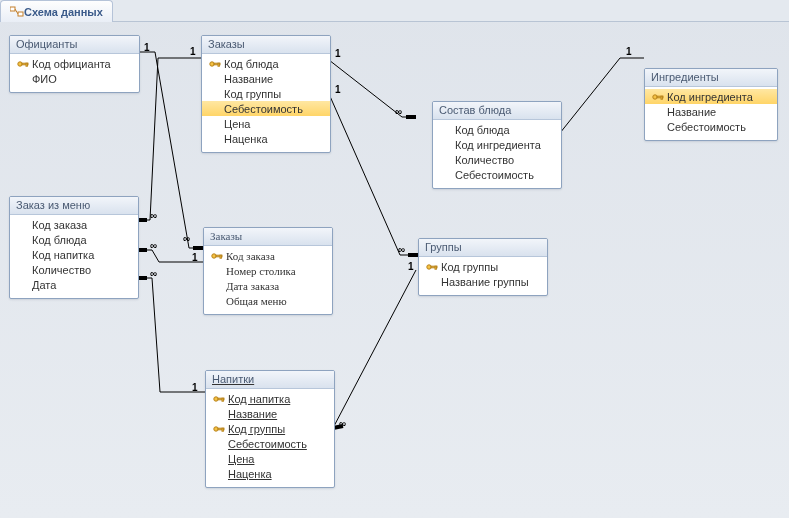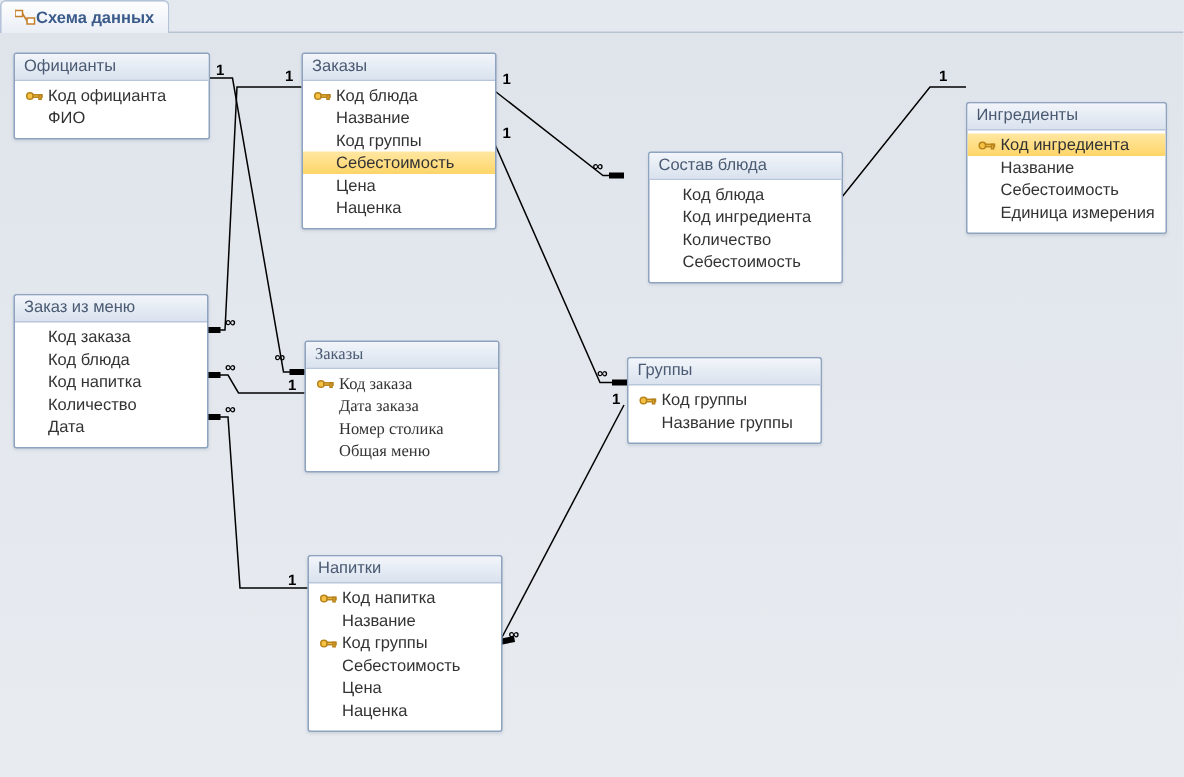--- a/index.html
+++ b/index.html
@@ -172,33 +172,33 @@
             <svg width="12" height="10" viewBox="0 0 12 10">
               <circle cx="3" cy="5" r="2.2" fill="#f5c244" stroke="#b7831d"></circle>
               <rect x="5" y="4.2" width="6" height="1.6" fill="#f5c244" stroke="#b7831d"></rect>
               <rect x="9" y="4.2" width="1.4" height="3" fill="#f5c244" stroke="#b7831d"></rect>
             </svg>
           </span>
           <span class="lbl">Код заказа</span>
         </div>
         <div class="row">
           <span class="keyslot"></span>
+          <span class="lbl">Номер столика</span>
+        </div>
+        <div class="row">
+          <span class="keyslot"></span>
           <span class="lbl">Дата заказа</span>
         </div>
         <div class="row">
           <span class="keyslot"></span>
-          <span class="lbl">Номер столика</span>
-        </div>
-        <div class="row">
-          <span class="keyslot"></span>
           <span class="lbl">Общая меню</span>
         </div>
       </div>
     </div>
-<div class="tbl" id="tbl-drinks" style="left: 205px; top: 370px; width: 128px;">
+<div class="tbl" id="tbl-drinks" style="left: 205px; top: 370px; width: 128px; text-decoration: underline;">
       <div class="hdr">Напитки</div>
       <div class="body">
         <div class="row">
           <span class="keyslot key">
             <svg width="12" height="10" viewBox="0 0 12 10">
               <circle cx="3" cy="5" r="2.2" fill="#f5c244" stroke="#b7831d"></circle>
               <rect x="5" y="4.2" width="6" height="1.6" fill="#f5c244" stroke="#b7831d"></rect>
               <rect x="9" y="4.2" width="1.4" height="3" fill="#f5c244" stroke="#b7831d"></rect>
             </svg>
           </span>
@@ -286,20 +286,16 @@
           <span class="lbl">Код ингредиента</span>
         </div>
         <div class="row">
           <span class="keyslot"></span>
           <span class="lbl">Название</span>
         </div>
         <div class="row">
           <span class="keyslot"></span>
           <span class="lbl">Себестоимость</span>
         </div>
-        <div class="row">
-          <span class="keyslot"></span>
-          <span class="lbl">Единица измерения</span>
-        </div>
       </div>
     </div>
 
 </div>
 
 </body></html>

